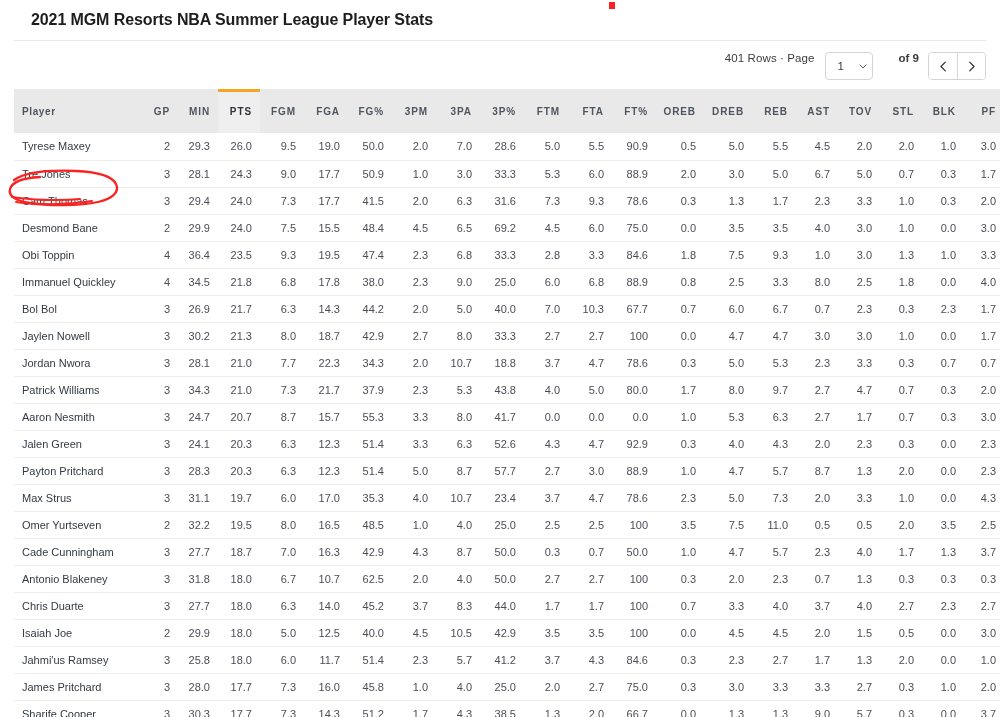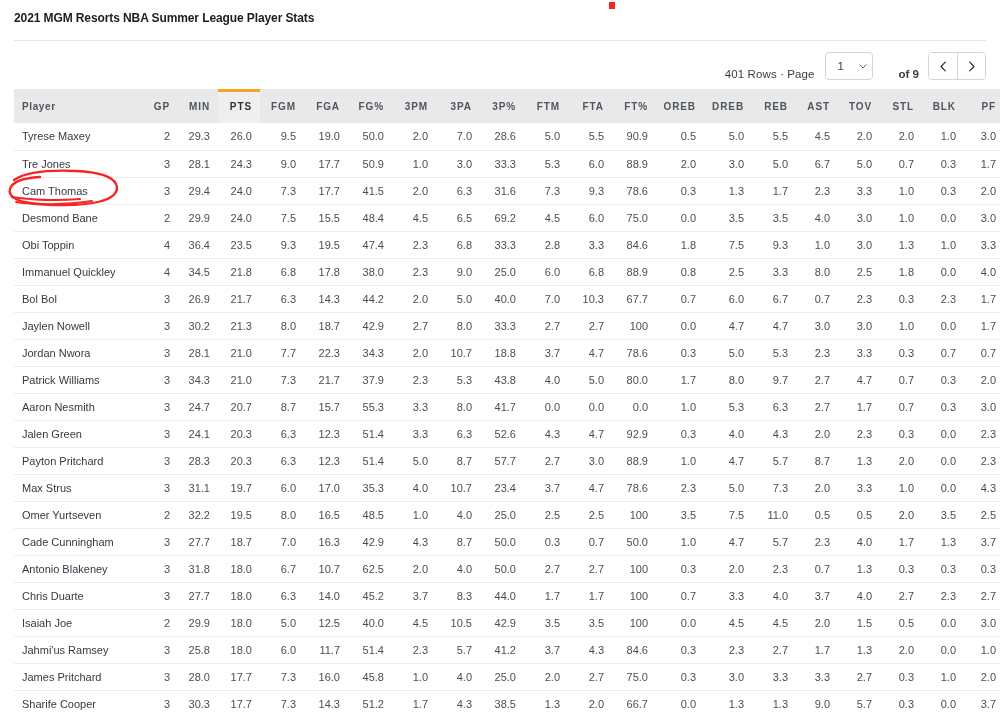--- a/index.html
+++ b/index.html
@@ -12,40 +12,40 @@
   }
   #root {
     position: relative;
     width: 1000px; height: 717px;
     background: #ffffff;
   }
 
   
   .page-title {
     position: absolute;
-    left: 14px; top: 11px;
-    font-size: 12px;
+    left: 31px; top: 11px;
+    font-size: 16px;
     font-weight: bold;
     color: #1d1d1d;
     letter-spacing: -0.1px;
     white-space: nowrap;
   }
   .title-rule {
     position: absolute;
     left: 14px; top: 40px;
     width: 972px; height: 1px;
     background: #e8e8e8;
   }
 
   
   .pager {
     position: absolute;
     right: 14px; top: 52px;
     display: flex;
-    align-items: flex-end;
+    align-items: flex-start;
     height: 28px;
   }
   .pager-label {
     font-size: 11.5px;
     color: #3c3c3c;
     white-space: nowrap;
     margin-right: 10px;
     letter-spacing: 0.1px;
   }
   .page-select {
@@ -102,21 +102,21 @@
     left: 14px; top: 89px;
     width: 972px;
   }
   table.stats {
     width: 972px;
     border-collapse: collapse;
     table-layout: fixed;
   }
   table.stats thead th {
     background: #e9e9e9;
-    height: 34px;
+    height: 44px;
     font-size: 10px;
     font-weight: bold;
     color: #4e5560;
     letter-spacing: 0.9px;
     text-align: right;
     padding: 0 8px 0 0;
     vertical-align: middle;
     border: none;
     position: relative;
   }

